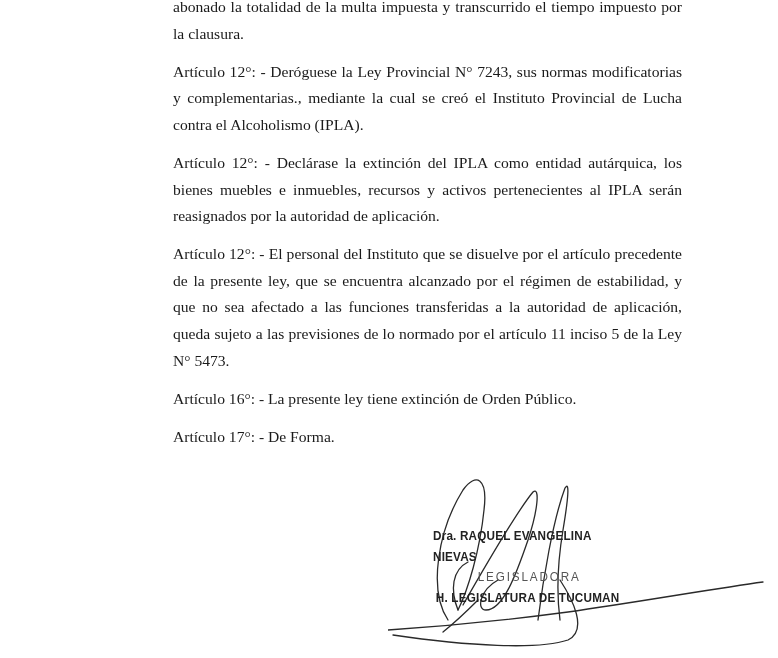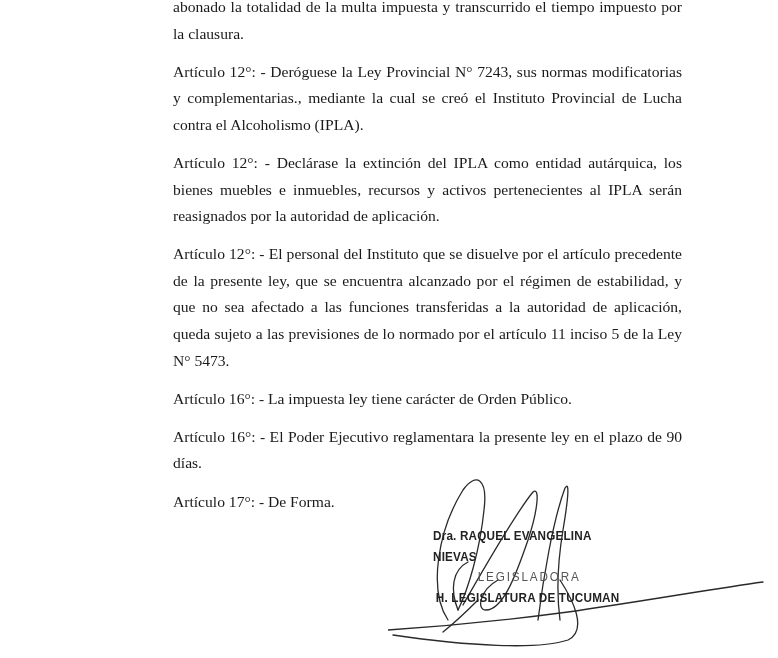--- a/index.html
+++ b/index.html
@@ -82,24 +82,21 @@
     <p class="para">
       <span class="art-label">Artículo 12°:</span><span> - Deróguese la Ley Provincial N° 7243, sus normas modificatorias y complementarias., mediante la cual se creó el Instituto Provincial de Lucha contra el Alcoholismo (IPLA).</span>
     </p>
     <p class="para">
       <span class="art-label">Artículo 12°:</span><span> - Declárase la extinción del IPLA como entidad autárquica, los bienes muebles e inmuebles, recursos y activos pertenecientes al IPLA serán reasignados por la autoridad de aplicación.</span>
     </p>
     <p class="para">
       <span class="art-label">Artículo 12°:</span><span> - El personal del Instituto que se disuelve por el artículo precedente de la presente ley, que se encuentra alcanzado por el régimen de estabilidad, y que no sea afectado a las funciones transferidas a la autoridad de aplicación, queda sujeto a las previsiones de lo normado por el artículo 11 inciso 5 de la Ley N° 5473.</span>
     </p>
     <p class="para">
-      <span class="art-label">Artículo 16°:</span><span> - La impuesta ley tiene carácter de Orden Público.</span>
-    </p>
-    <p class="para">
-      <span class="art-label">Artículo 16°:</span><span> - El Poder Ejecutivo reglamentara la presente ley en el plazo de 90 días.</span>
+      <span class="art-label">Artículo 16°:</span><span> - La presente ley tiene extinción de Orden Público.</span>
     </p>
     <p class="para">
       <span class="art-label">Artículo 17°:</span><span> - De Forma.</span>
     </p>
   </div>
 
   <div class="signature-area">
     <svg width="398" height="188" viewBox="0 0 398 188" xmlns="http://www.w3.org/2000/svg">
       <g fill="none" stroke="#2a2a2a" stroke-width="1.3" stroke-linecap="round" stroke-linejoin="round">
 

